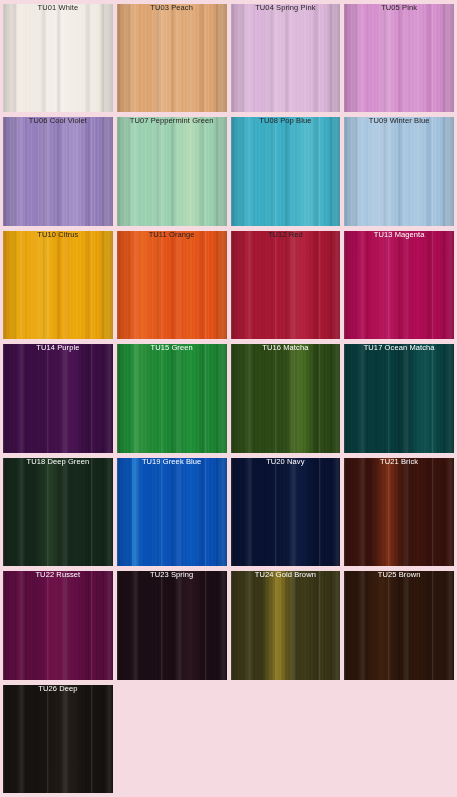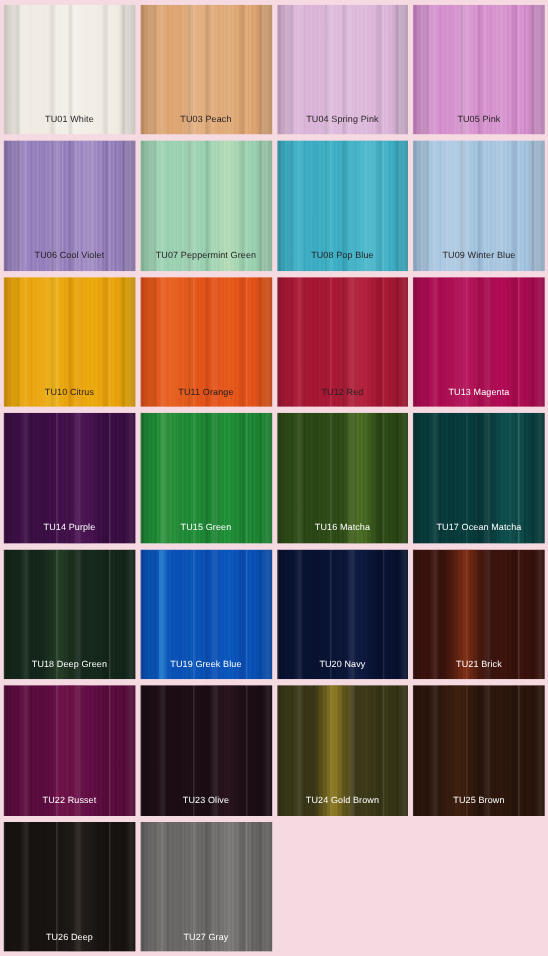--- a/index.html
+++ b/index.html
@@ -26,21 +26,20 @@
     grid-template-rows: repeat(7, 1fr);
     column-gap: 4px;
     row-gap: 5px;
     background: #f5dae2;
   }
 
   .swatch {
     position: relative;
     overflow: hidden;
     display: flex;
-    align-items: flex-end;
     justify-content: center;
   }
   .swatch.empty {
     background: #f5dae2;
   }
 
   
   .swatch-base {
     position: absolute;
     inset: 0;
@@ -252,21 +251,21 @@
       <div class="sheen" style="background: linear-gradient(90deg, rgba(0, 0, 0, 0.16) 0%, rgba(0, 0, 0, 0) 14%, rgba(0, 0, 0, 0) calc(34%), rgba(150, 32, 95, 0.45) 50%, rgba(0, 0, 0, 0) calc(66%), rgba(0, 0, 0, 0) 86%, rgba(0, 0, 0, 0.18) 100%);"></div>
       <div class="grain"></div>
       <div class="grain2"></div>
       <div class="swatch-label label-light">TU22 Russet</div>
     </div>
     <div class="swatch">
       <div class="swatch-base" style="background: rgb(28, 13, 21);"></div>
       <div class="sheen" style="background: linear-gradient(90deg, rgba(0, 0, 0, 0.16) 0%, rgba(0, 0, 0, 0) 14%, rgba(0, 0, 0, 0) calc(50%), rgba(58, 29, 40, 0.4) 66%, rgba(0, 0, 0, 0) calc(82%), rgba(0, 0, 0, 0) 86%, rgba(0, 0, 0, 0.18) 100%);"></div>
       <div class="grain"></div>
       <div class="grain2"></div>
-      <div class="swatch-label label-light">TU23 Olive</div>
+      <div class="swatch-label label-light">TU23 Spring</div>
     </div>
     <div class="swatch">
       <div class="swatch-base" style="background: rgb(58, 55, 24);"></div>
       <div class="sheen" style="background: linear-gradient(90deg, rgba(0, 0, 0, 0.16) 0%, rgba(0, 0, 0, 0) 14%, rgba(0, 0, 0, 0) calc(28%), rgba(200, 169, 44, 0.6) 44%, rgba(0, 0, 0, 0) calc(60%), rgba(0, 0, 0, 0) 86%, rgba(0, 0, 0, 0.18) 100%);"></div>
       <div class="grain"></div>
       <div class="grain2"></div>
       <div class="swatch-label label-light">TU24 Gold Brown</div>
     </div>
     <div class="swatch">
       <div class="swatch-base" style="background: rgb(43, 21, 11);"></div>
@@ -275,21 +274,14 @@
       <div class="grain2"></div>
       <div class="swatch-label label-light">TU25 Brown</div>
     </div>
     <div class="swatch">
       <div class="swatch-base" style="background: rgb(23, 19, 16);"></div>
       <div class="sheen" style="background: linear-gradient(90deg, rgba(0, 0, 0, 0.16) 0%, rgba(0, 0, 0, 0) 14%, rgba(0, 0, 0, 0) calc(40%), rgba(58, 49, 40, 0.38) 56%, rgba(0, 0, 0, 0) calc(72%), rgba(0, 0, 0, 0) 86%, rgba(0, 0, 0, 0.18) 100%);"></div>
       <div class="grain"></div>
       <div class="grain2"></div>
       <div class="swatch-label label-light">TU26 Deep</div>
     </div>
-    <div class="swatch">
-      <div class="swatch-base" style="background: rgb(109, 106, 106);"></div>
-      <div class="sheen" style="background: linear-gradient(90deg, rgba(0, 0, 0, 0.16) 0%, rgba(0, 0, 0, 0) 14%, rgba(0, 0, 0, 0) calc(54%), rgba(143, 140, 140, 0.32) 70%, rgba(0, 0, 0, 0) calc(86%), rgba(0, 0, 0, 0) 86%, rgba(0, 0, 0, 0.18) 100%);"></div>
-      <div class="grain"></div>
-      <div class="grain2"></div>
-      <div class="swatch-label label-light">TU27 Gray</div>
-    </div>
     <div class="swatch empty"></div>
   </div>
 
 </body></html>

